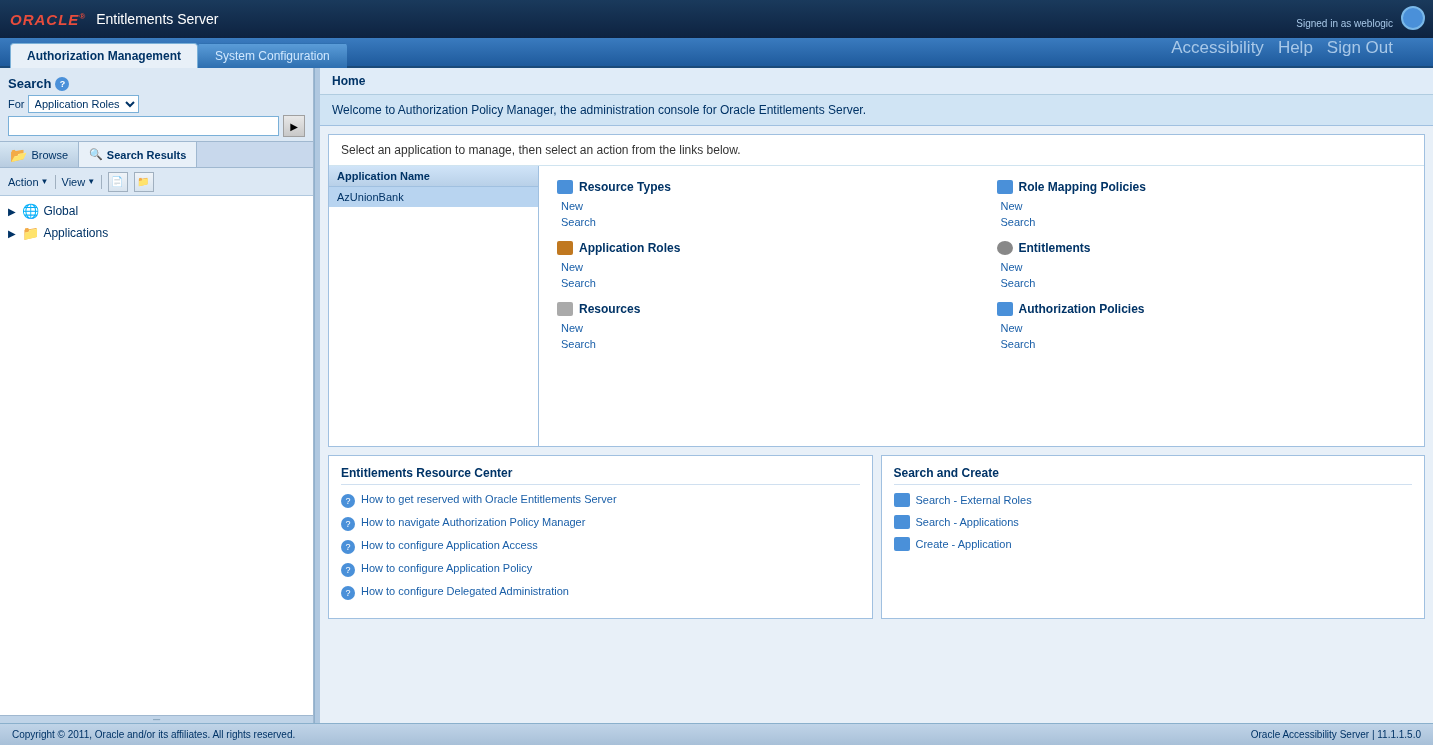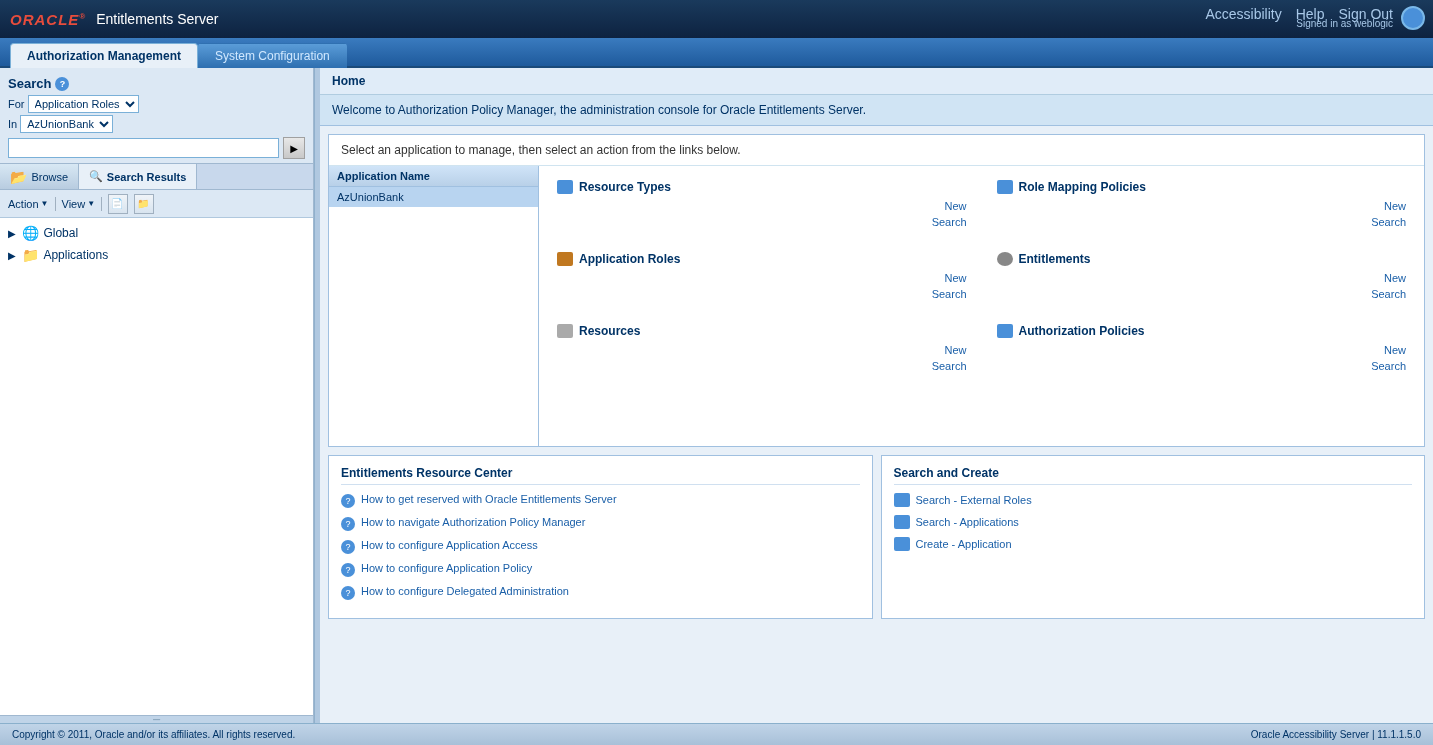--- a/index.html
+++ b/index.html
@@ -29,22 +29,23 @@
       position: absolute;
       right: 40px;
       top: 6px;
       display: flex;
       gap: 14px;
       align-items: center;
     }
     #header .top-links a {
       color: #a8c8e8;
       text-decoration: none;
-      font-size: 14px;
-      cursor: pointer;
+      font-size: 17px;
+      cursor: pointer;
+      margin-top: 32px;
     }
     #header .signed-in {
       position: absolute;
       right: 40px;
       bottom: 9px;
       color: #a8c8e8;
       font-size: 10px;
     }
     #header .circle-icon {
       position: absolute;
@@ -480,26 +481,20 @@
       <div class="search-title">
         <span>Search</span>
         <span class="help-icon">?</span>
       </div>
       <div class="search-for-line">
         <span>For </span>
         <select>
           <option>Application Roles</option>
         </select>
       </div>
-      <div class="search-in-line">
-        <span>In </span>
-        <select>
-          <option>AzUnionBank</option>
-        </select>
-      </div>
       <div class="search-input-row">
         <input type="text" style="flex: 1 1 0%; height: 20px; border: 1px solid rgb(122, 176, 216); font-size: 11px; padding: 0px 4px;">
         <button class="search-go-btn">▶</button>
       </div>
     </div>
 
     <div id="browse-tabs">
       <div class="browse-tab inactive">
         <span style="font-size:14px;">📂</span>
         <span>Browse</span>
@@ -565,21 +560,21 @@
 
           <div style="width:210px; border-right:1px solid #a0c0e0;">
             <div class="app-list-header">
               <span>Application Name</span>
             </div>
             <div class="app-list-item selected">
               <span>AzUnionBank</span>
             </div>
           </div>
 
-          <div style="flex:1; display:grid; grid-template-columns:1fr 1fr; gap:24px 30px; padding:14px 18px; align-content:start;text-align:right;">
+          <div style="flex:1; display:grid; grid-template-columns:1fr 1fr; gap:13px 30px; padding:14px 18px; align-content:start;">
 
             <div class="action-group">
               <div class="action-group-title">
                 <span style="display:inline-block; width:16px; height:14px; background:#4a90d9; border-radius:2px; vertical-align:middle;"></span>
                 <span>Resource Types</span>
               </div>
               <a class="action-link">New</a>
               <a class="action-link">Search</a>
             </div>
 

